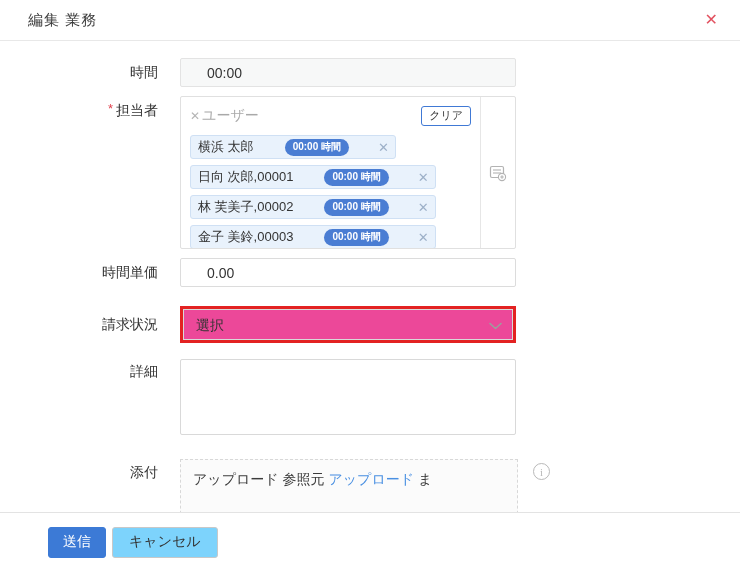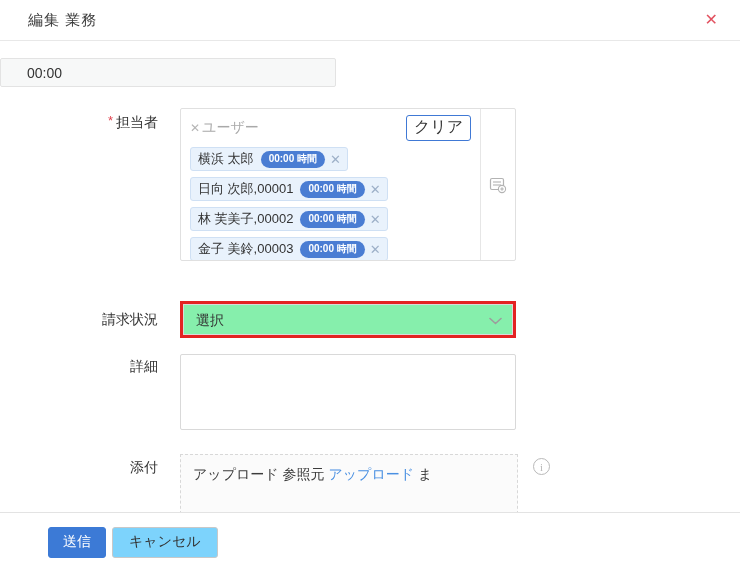--- a/index.html
+++ b/index.html
@@ -18,42 +18,42 @@
   .dlg-body { height:471px; flex:0 0 471px; overflow:hidden; padding-top:17px; }
   .row { display:flex; }
   .row-label { width:180px; text-align:right; padding-right:22px; font-size:14px; color:#333; flex:0 0 180px; }
   .v-center { align-items:center; }
   .req { color:#e0434f; font-size:13px; margin-right:3px; position:relative; top:-2px; }
 
   .inp { width:336px; height:29px; border:1px solid #dcdcdc; border-radius:2px;
          font-size:14px; color:#333; padding:0 26px; font-family:inherit; outline:none; background:#fff; }
   .inp.readonly { background:#f7f8f8; border-color:#e3e3e3; }
 
-  .mt17{margin-top:0;} .mt21{margin-top:21px;} .mt19{margin-top:19px;} .mt16{margin-top:16px;} .mt24{margin-top:24px;}
+  .mt17{margin-top:0;} .mt21{margin-top:9px;} .mt19{margin-top:19px;} .mt16{margin-top:16px;} .mt24{margin-top:24px;}
 
   
   .picker { width:336px; height:153px; border:1px solid #e0e0e0; border-radius:2px; display:flex; background:#fff; }
   .picker-main { flex:1 1 auto; padding:7px 9px; overflow:hidden; }
   .picker-side { flex:0 0 35px; border-left:1px solid #e6e6e6; display:flex; align-items:center; justify-content:center; }
   .ph-row { display:flex; align-items:center; justify-content:space-between; height:24px; margin-bottom:7px; }
   .ph-text { color:#a9a9a9; font-size:14px; display:flex; align-items:center; }
   .ph-x { font-size:12px; margin-right:2px; color:#b5b5b5; }
-  .clear-btn { border:1px solid #4079d5; background:#fff; color:#333; font-size:16px;
+  .clear-btn { border:1px solid #4079d5; background:#fff; color:#333; font-size:11px;
                border-radius:3px; padding:1px 7px 2px; cursor:pointer; font-family:inherit; line-height:1.3; }
   .tag-line { margin-bottom:6px; }
   .chip { display:inline-flex; align-items:center; background:#e9f2fc; border:1px solid #cfe0f4;
-          border-radius:3px; padding:2px 6px 2px 7px; max-width:100%; }
+          border-radius:3px; padding:2px 6px 2px 7px; max-width:100%;gap:24px; }
   .chip-name { font-size:13px; color:#333; white-space:nowrap; }
   .chip-badge { background:#4a7dd3; color:#fff; font-size:10px; font-weight:bold;
                 border-radius:9px; padding:1px 8px 2px; margin-left:7px; white-space:nowrap; }
   .chip-x { color:#9db0c8; font-size:13px; margin-left:5px; cursor:pointer; }
 
   
   .red-wrap { width:336px; border:3px solid #e32222; }
-  .select-box { width:100%; height:31px; border:1px solid #d9d9d9; background:#86efac;
+  .select-box { width:100%; height:31px; border:1px solid #d9d9d9; background:#ec4899;
                 display:flex; align-items:center; justify-content:space-between;
                 padding:3px 10px 0 12px; cursor:pointer; }
   .select-val { font-size:14px; color:#333; }
 
   textarea.details { width:336px; height:76px; border:1px solid #d9d9d9; border-radius:2px;
                      resize:none; font-family:inherit; font-size:14px; padding:6px 8px; outline:none; }
 
   
   .attach-box { width:338px; height:60px; border:1px dashed #d8d8d8; background:#fbfbfb;
                 padding:11px 12px; font-size:14px; color:#3c3c3c; }
@@ -75,20 +75,21 @@
 <div class="dialog">
 
   <div class="dlg-header">
     <div class="dlg-title">編集 業務</div>
     <div class="dlg-close">✕</div>
   </div>
 
   <div class="dlg-body">
 
     <div class="row v-center mt17">
+      <div class="row-label">時間</div>
       <input class="inp readonly" value="00:00" style="">
     </div>
 
     <div class="row mt21">
       <div class="row-label" style="padding-top:6px;">
         <span class="req">*</span><span>担当者</span>
       </div>
       <div class="picker">
         <div class="picker-main">
           <div class="ph-row">
@@ -136,20 +137,22 @@
               <circle cx="13" cy="13" r="3.6" fill="#fff" stroke="#b3b3b3" stroke-width="1.1"></circle>
               <line x1="13" y1="11.3" x2="13" y2="14.7" stroke="#b3b3b3" stroke-width="1.1"></line>
               <line x1="11.3" y1="13" x2="14.7" y2="13" stroke="#b3b3b3" stroke-width="1.1"></line>
             </svg>
           </span>
         </div>
       </div>
     </div>
 
     <div class="row v-center mt21">
+      <div class="row-label">時間単価</div>
+      <input class="inp" value="0.00" style="">
     </div>
 
     <div class="row v-center mt19">
       <div class="row-label">請求状況</div>
       <div class="red-wrap">
         <div class="select-box">
           <span class="select-val">選択</span>
           <span style="display:inline-flex;">
             <svg width="13" height="8" viewBox="0 0 13 8" fill="none">
               <polyline points="1,1.5 6.5,6.5 12,1.5" stroke="#9d9d9d" stroke-width="1.6" fill="none" stroke-linecap="round" stroke-linejoin="round"></polyline>

